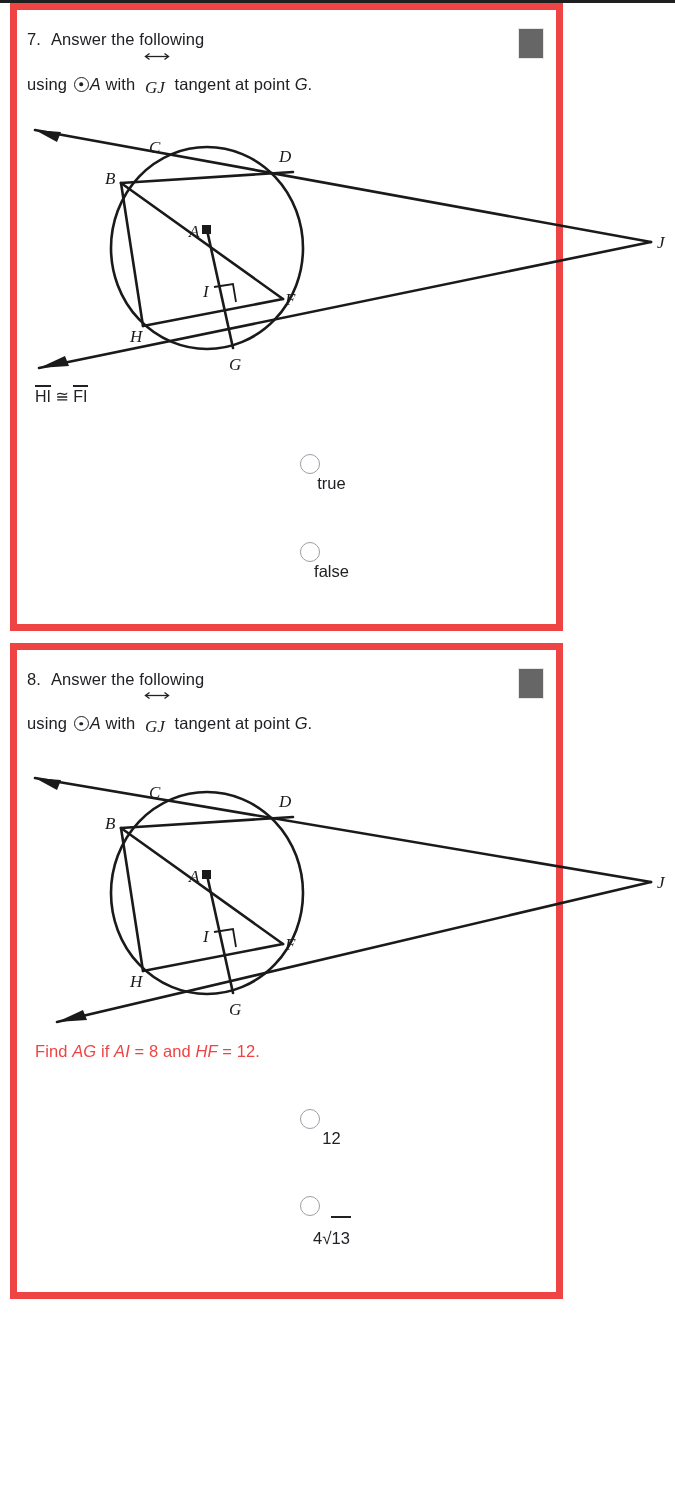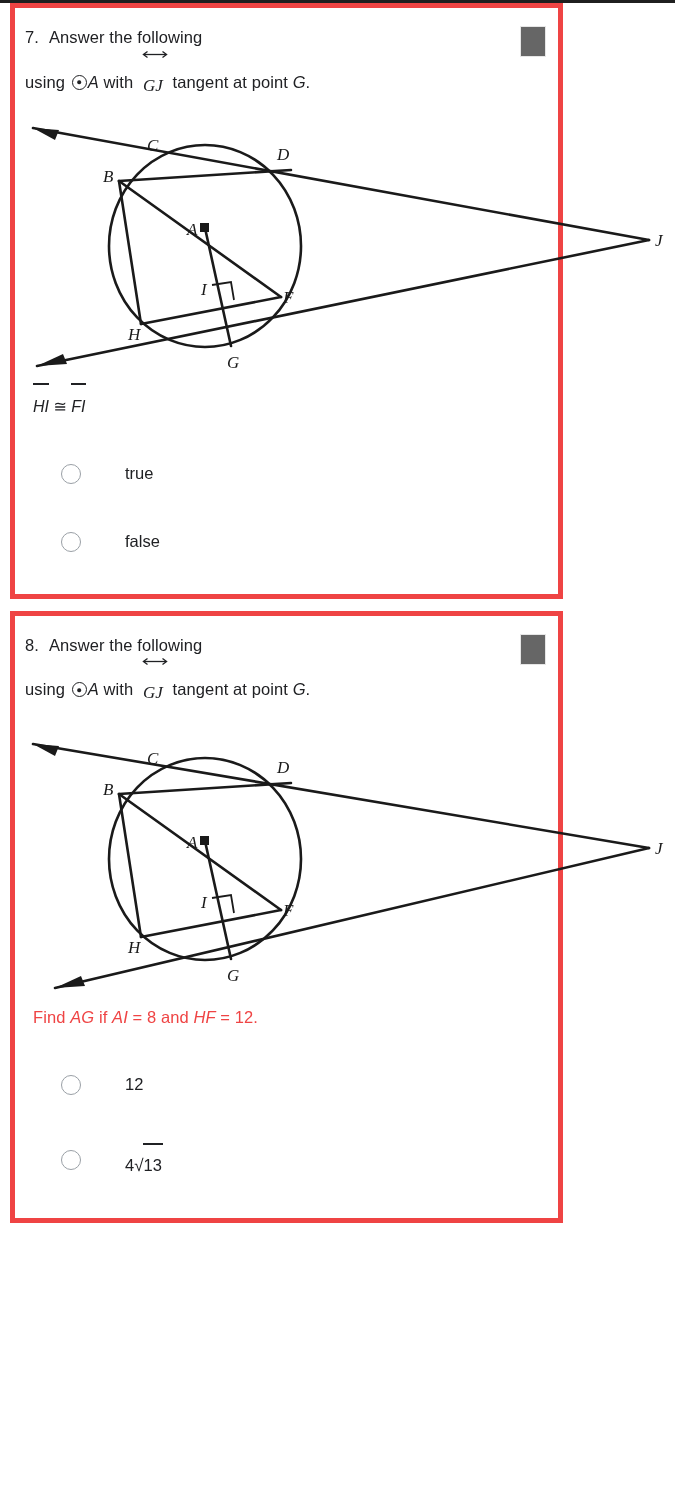--- a/index.html
+++ b/index.html
@@ -25,21 +25,21 @@
   .page {
     position: absolute;
     top: 3px; left: 0;
     width: 675px;
   }
 
   
   .q-card {
     position: relative;
     background: #ffffff;
-    border: 5px solid #ef4444;
+    border: 7px solid #ef4444;
     margin: 0 112px 12px 10px;   
     padding: 14px 0 0 0;
     min-height: 40px;
   }
   .q-head {
     display: flex;
     align-items: flex-start;
     padding: 0 12px 0 10px;
   }
   .q-stem {
@@ -93,22 +93,21 @@
   .lineover .bar {
     position: absolute;
     left: -1px; right: -1px;
     top: -4px;
     height: 11px;
     pointer-events: none;
   }
   .seg {
     display: inline-block;
     position: relative;
-    font-style: italic;
-    padding-top: 14px;
+    padding-top: 2px;
   }
   .seg::before {
     content: "";
     position: absolute;
     left: 0; right: 0; top: -1px;
     height: 1.6px;
     background: #202124;
   }
 
   
@@ -134,20 +133,21 @@
     letter-spacing: .1px;
   }
 
   
   .opts { padding: 24px 0 18px 0; }
   .opt {
     display: flex;
     align-items: center;
     min-height: 40px;
     padding: 24px 0 24px 46px;
+    flex-direction: column;
   }
   .radio {
     flex: 0 0 auto;
     width: 20px; height: 20px;
     border: 1.7px solid #9aa0a6;
     border-radius: 50%;
     background: #fff;
   }
   .opt-label {
     margin-left: 44px;

